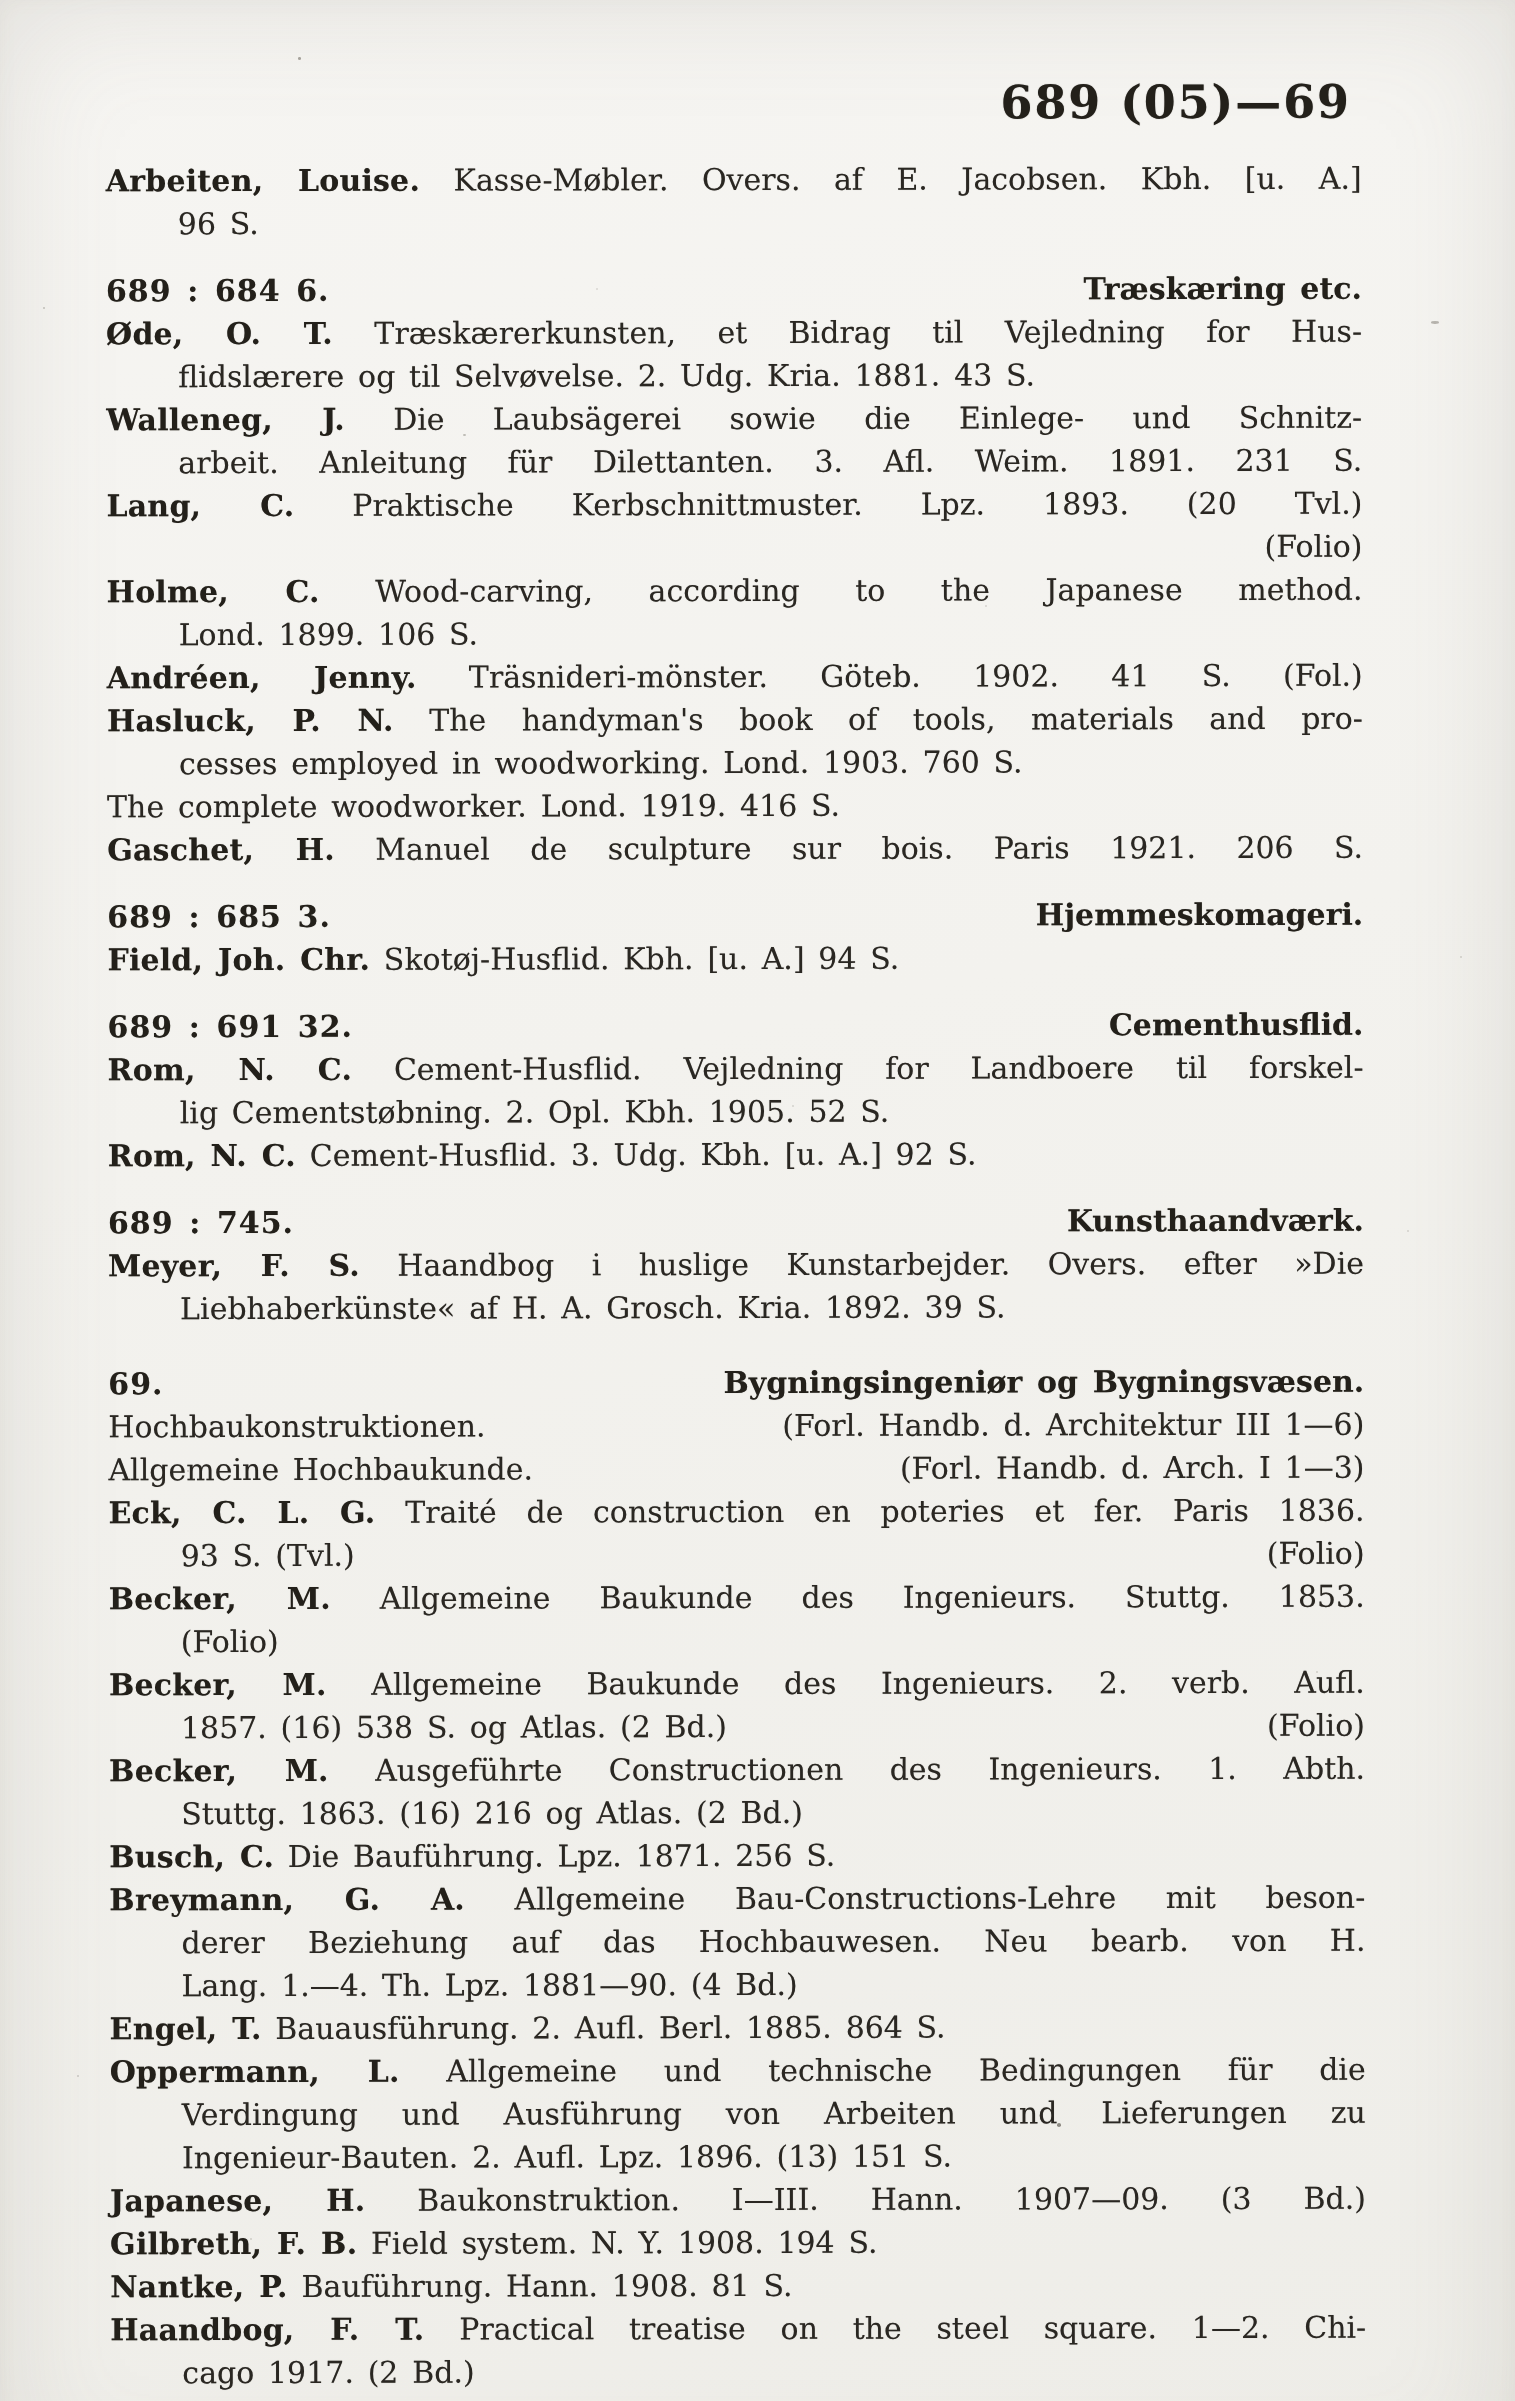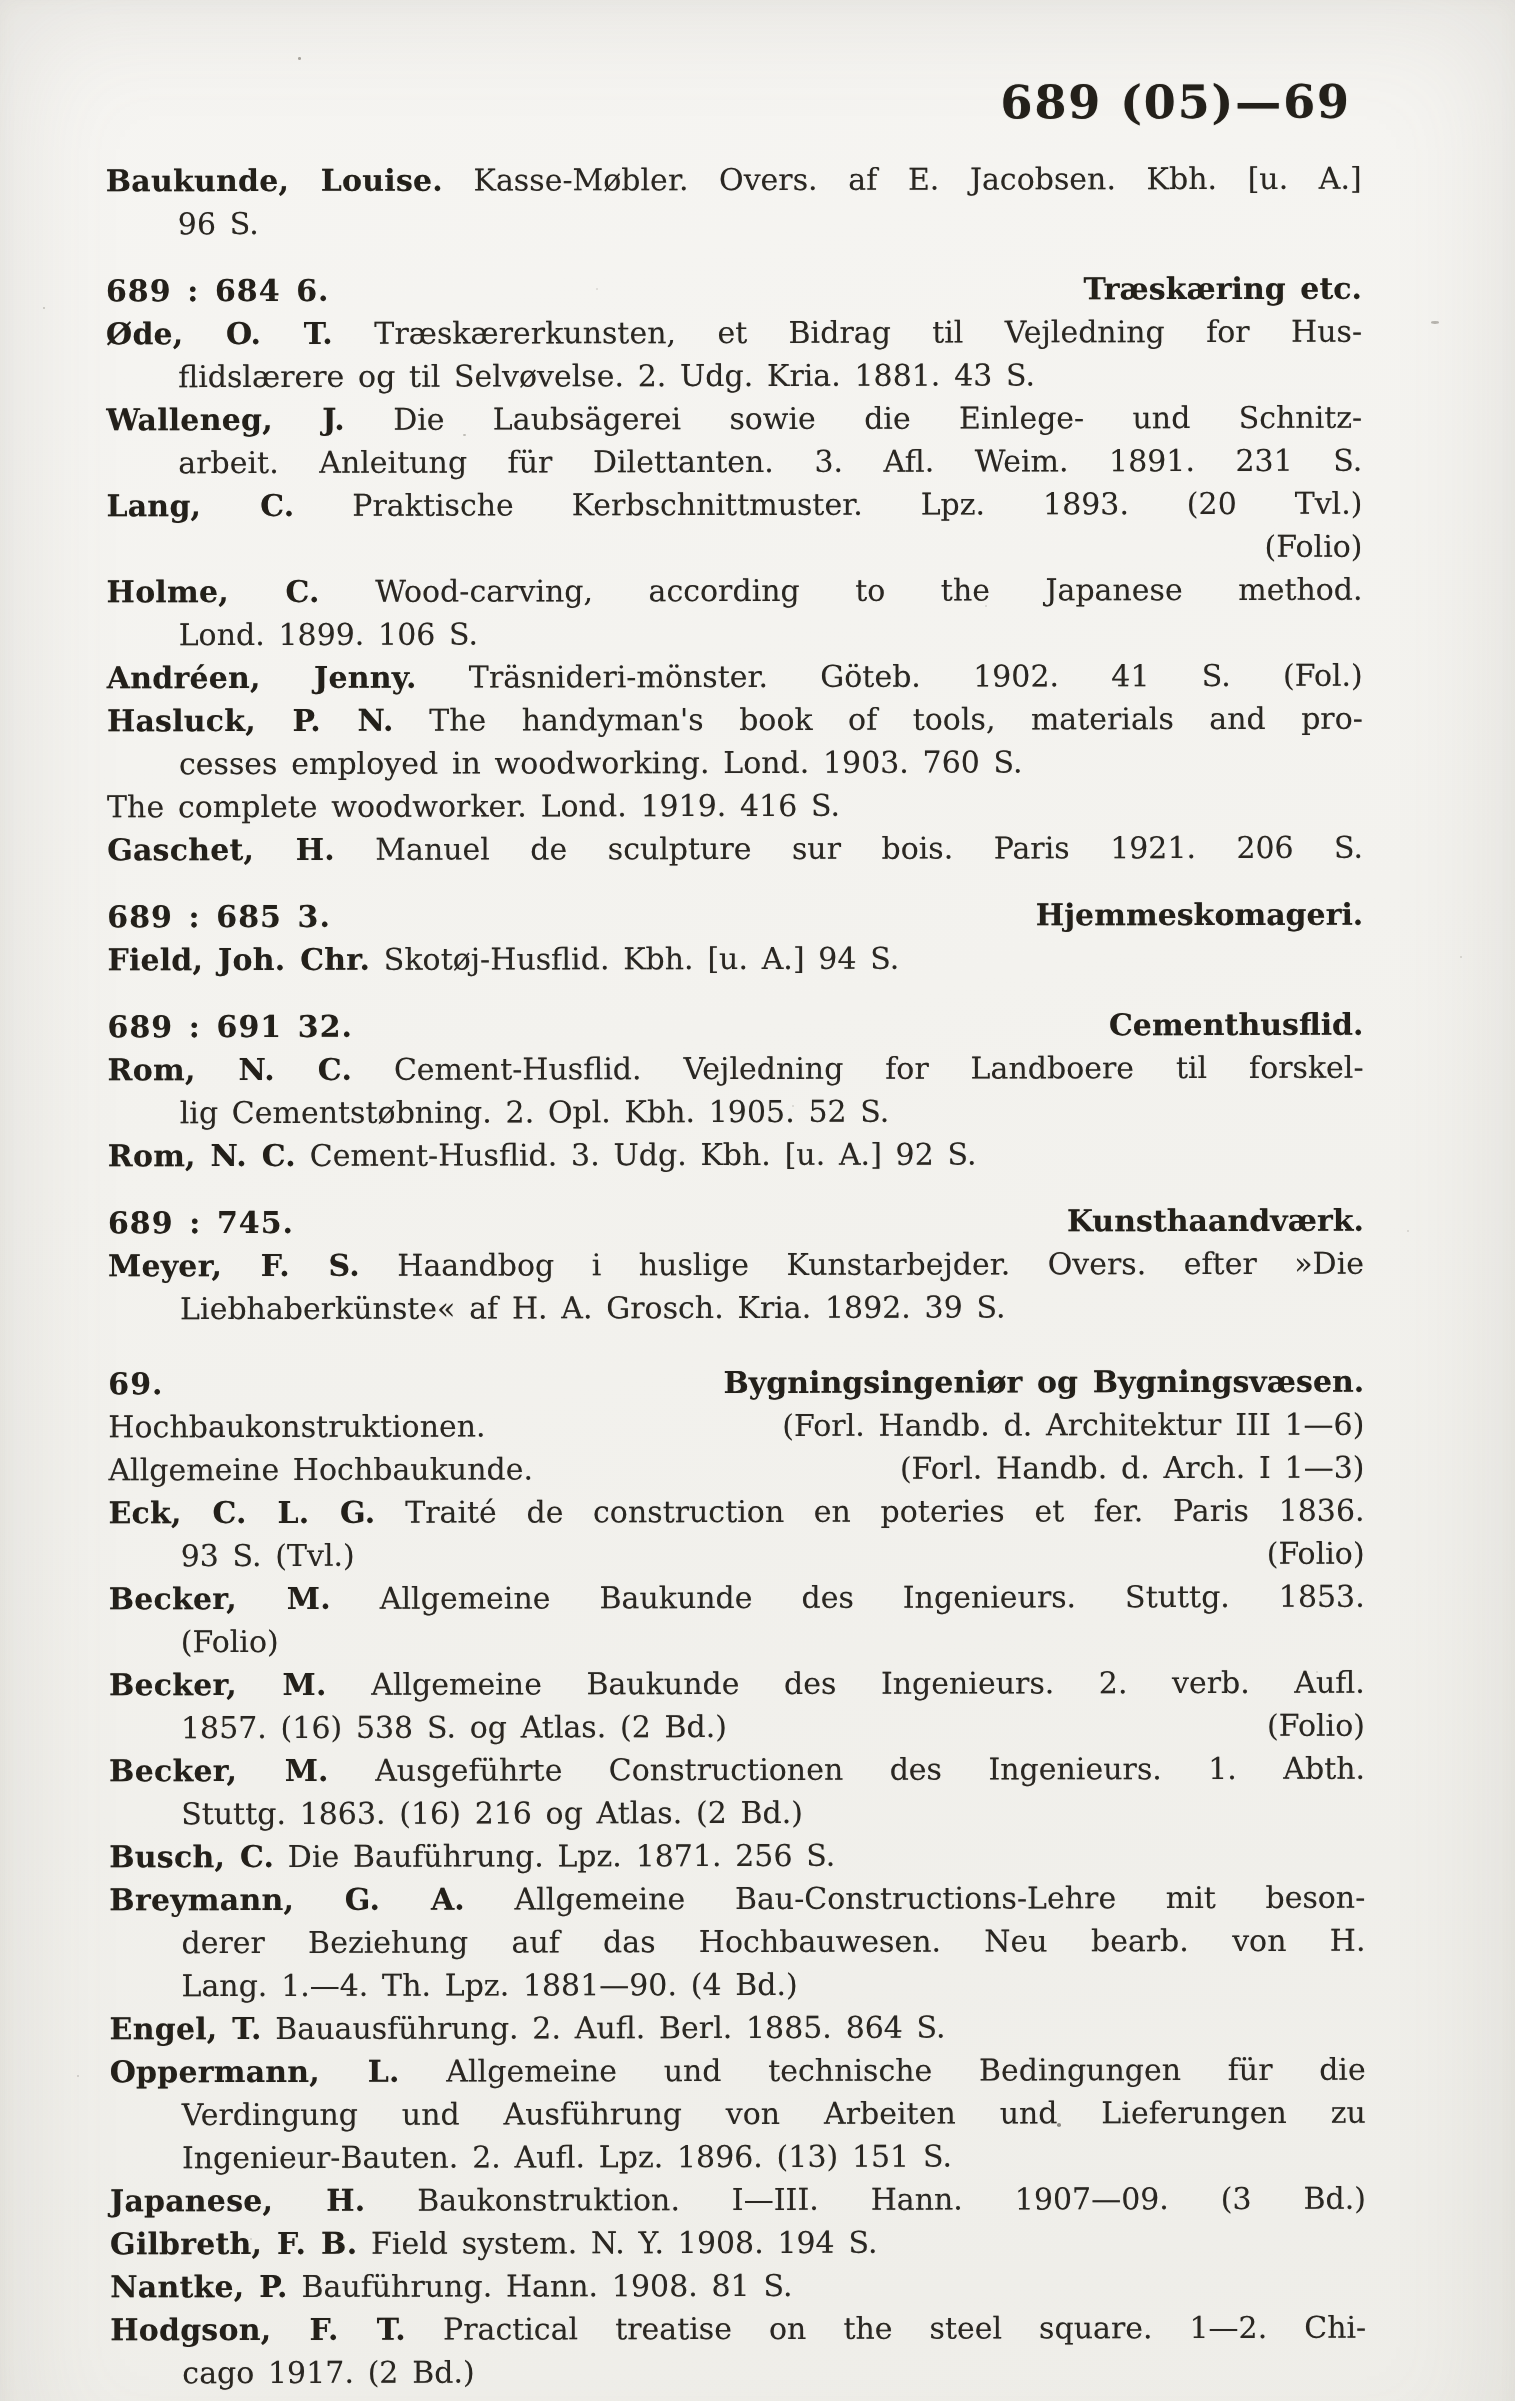--- a/index.html
+++ b/index.html
@@ -56,21 +56,21 @@
 </head>
 <body>
 
 <div class="page">
   <div class="vignette"></div>
 
   <main class="content">
 
     <div class="pageheader">689 (05)—69</div>
 
-    <div class="ln fill"><b class="author">Baukunde, Louise.</b> <span>Kasse-Møbler. Overs. af E. Jacobsen. Kbh. [u. A.]</span></div>
+    <div class="ln fill"><b class="author">Arbeiten, Louise.</b> <span>Kasse-Møbler. Overs. af E. Jacobsen. Kbh. [u. A.]</span></div>
     <div class="ln ind"><span>96 S.</span></div>
 
     <div class="ln head">
         <span class="code">689 : 684 6.</span>
         <span class="topic">Træskæring etc.</span>
       </div>
 
     <div class="ln fill"><b class="author">Øde, O. T.</b> <span>Træskærerkunsten, et Bidrag til Vejledning for Hus-</span></div>
     <div class="ln ind"><span>flidslærere og til Selvøvelse. 2. Udg. Kria. 1881. 43 S.</span></div>
     <div class="ln fill"><b class="author">Walleneg, J.</b> <span>Die Laubsägerei sowie die Einlege- und Schnitz-</span></div>
@@ -138,21 +138,21 @@
     <div class="ln fill"><b class="author">Breymann, G. A.</b> <span>Allgemeine Bau-Constructions-Lehre mit beson-</span></div>
     <div class="ln ind fill"><span>derer Beziehung auf das Hochbauwesen. Neu bearb. von H.</span></div>
     <div class="ln ind"><span>Lang. 1.—4. Th. Lpz. 1881—90. (4 Bd.)</span></div>
     <div class="ln"><b class="author">Engel, T.</b> <span>Bauausführung. 2. Aufl. Berl. 1885. 864 S.</span></div>
     <div class="ln fill"><b class="author">Oppermann, L.</b> <span>Allgemeine und technische Bedingungen für die</span></div>
     <div class="ln ind fill"><span>Verdingung und Ausführung von Arbeiten und Lieferungen zu</span></div>
     <div class="ln ind"><span>Ingenieur-Bauten. 2. Aufl. Lpz. 1896. (13) 151 S.</span></div>
     <div class="ln fill"><b class="author">Japanese, H.</b> <span>Baukonstruktion. I—III. Hann. 1907—09. (3 Bd.)</span></div>
     <div class="ln"><b class="author">Gilbreth, F. B.</b> <span>Field system. N. Y. 1908. 194 S.</span></div>
     <div class="ln"><b class="author">Nantke, P.</b> <span>Bauführung. Hann. 1908. 81 S.</span></div>
-    <div class="ln fill"><b class="author">Hodgson, F. T.</b> <span>Practical treatise on the steel square. 1—2. Chi-</span></div>
+    <div class="ln fill"><b class="author">Haandbog, F. T.</b> <span>Practical treatise on the steel square. 1—2. Chi-</span></div>
     <div class="ln ind"><span>cago 1917. (2 Bd.)</span></div>
 
     <div class="pagenum">421</div>
   </main>
 
   <div class="speck" style="left:298px; top:57px; width:3.4px; height:2.9px; background:rgba(90,85,75,0.50);"></div>
   <div class="speck" style="left:463px; top:434px; width:2.9px; height:2.4px; background:rgba(90,85,75,0.35);"></div>
   <div class="speck" style="left:1431px; top:321px; width:7.7px; height:2.9px; background:rgba(90,85,75,0.40);"></div>
   <div class="speck" style="left:1057px; top:2123px; width:4.3px; height:3.8px; background:rgba(60,56,48,0.55);"></div>
   <div class="speck" style="left:43px; top:307px; width:2.4px; height:1.9px; background:rgba(90,85,75,0.30);"></div>

